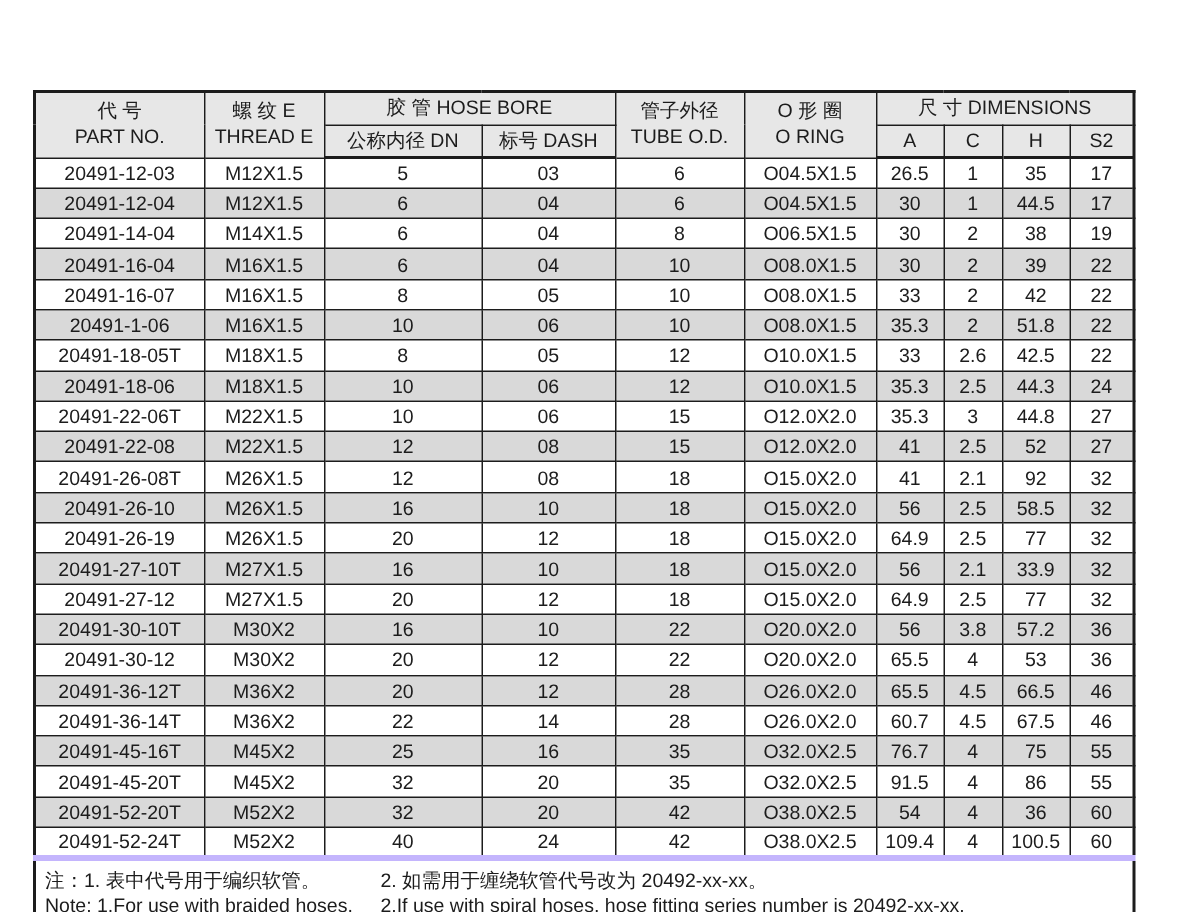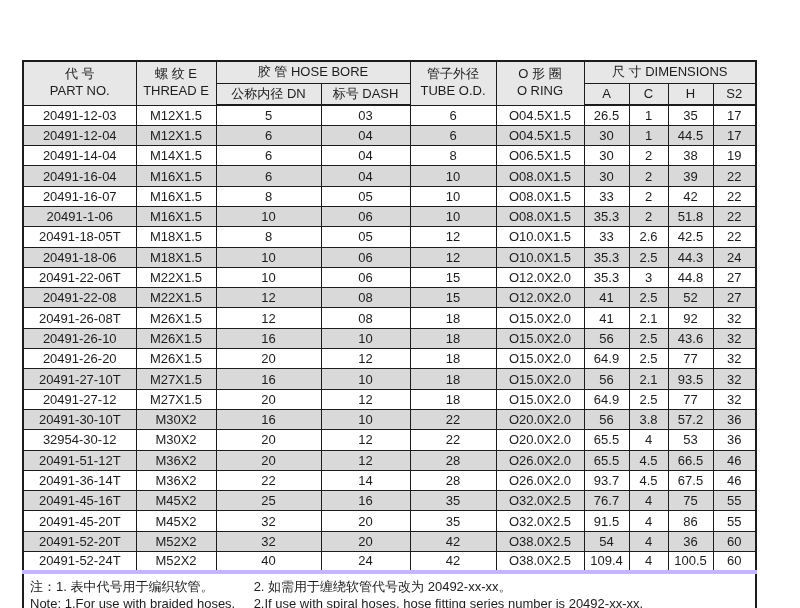--- a/index.html
+++ b/index.html
@@ -225,45 +225,45 @@
         </tr>
         <tr class="alt">
           <td>20491-26-10</td>
           <td>M26X1.5</td>
           <td>16</td>
           <td>10</td>
           <td>18</td>
           <td>O15.0X2.0</td>
           <td>56</td>
           <td>2.5</td>
-          <td>43.6</td>
-          <td>32</td>
-        </tr>
-        <tr>
-          <td>20491-26-20</td>
+          <td>58.5</td>
+          <td>32</td>
+        </tr>
+        <tr>
+          <td>20491-26-19</td>
           <td>M26X1.5</td>
           <td>20</td>
           <td>12</td>
           <td>18</td>
           <td>O15.0X2.0</td>
           <td>64.9</td>
           <td>2.5</td>
           <td>77</td>
           <td>32</td>
         </tr>
         <tr class="alt">
           <td>20491-27-10T</td>
           <td>M27X1.5</td>
           <td>16</td>
           <td>10</td>
           <td>18</td>
           <td>O15.0X2.0</td>
           <td>56</td>
           <td>2.1</td>
-          <td>93.5</td>
+          <td>33.9</td>
           <td>32</td>
         </tr>
         <tr>
           <td>20491-27-12</td>
           <td>M27X1.5</td>
           <td>20</td>
           <td>12</td>
           <td>18</td>
           <td>O15.0X2.0</td>
           <td>64.9</td>
@@ -277,51 +277,51 @@
           <td>16</td>
           <td>10</td>
           <td>22</td>
           <td>O20.0X2.0</td>
           <td>56</td>
           <td>3.8</td>
           <td>57.2</td>
           <td>36</td>
         </tr>
         <tr>
-          <td>32954-30-12</td>
+          <td>20491-30-12</td>
           <td>M30X2</td>
           <td>20</td>
           <td>12</td>
           <td>22</td>
           <td>O20.0X2.0</td>
           <td>65.5</td>
           <td>4</td>
           <td>53</td>
           <td>36</td>
         </tr>
         <tr class="alt">
-          <td>20491-51-12T</td>
+          <td>20491-36-12T</td>
           <td>M36X2</td>
           <td>20</td>
           <td>12</td>
           <td>28</td>
           <td>O26.0X2.0</td>
           <td>65.5</td>
           <td>4.5</td>
           <td>66.5</td>
           <td>46</td>
         </tr>
         <tr>
           <td>20491-36-14T</td>
           <td>M36X2</td>
           <td>22</td>
           <td>14</td>
           <td>28</td>
           <td>O26.0X2.0</td>
-          <td>93.7</td>
+          <td>60.7</td>
           <td>4.5</td>
           <td>67.5</td>
           <td>46</td>
         </tr>
         <tr class="alt">
           <td>20491-45-16T</td>
           <td>M45X2</td>
           <td>25</td>
           <td>16</td>
           <td>35</td>

